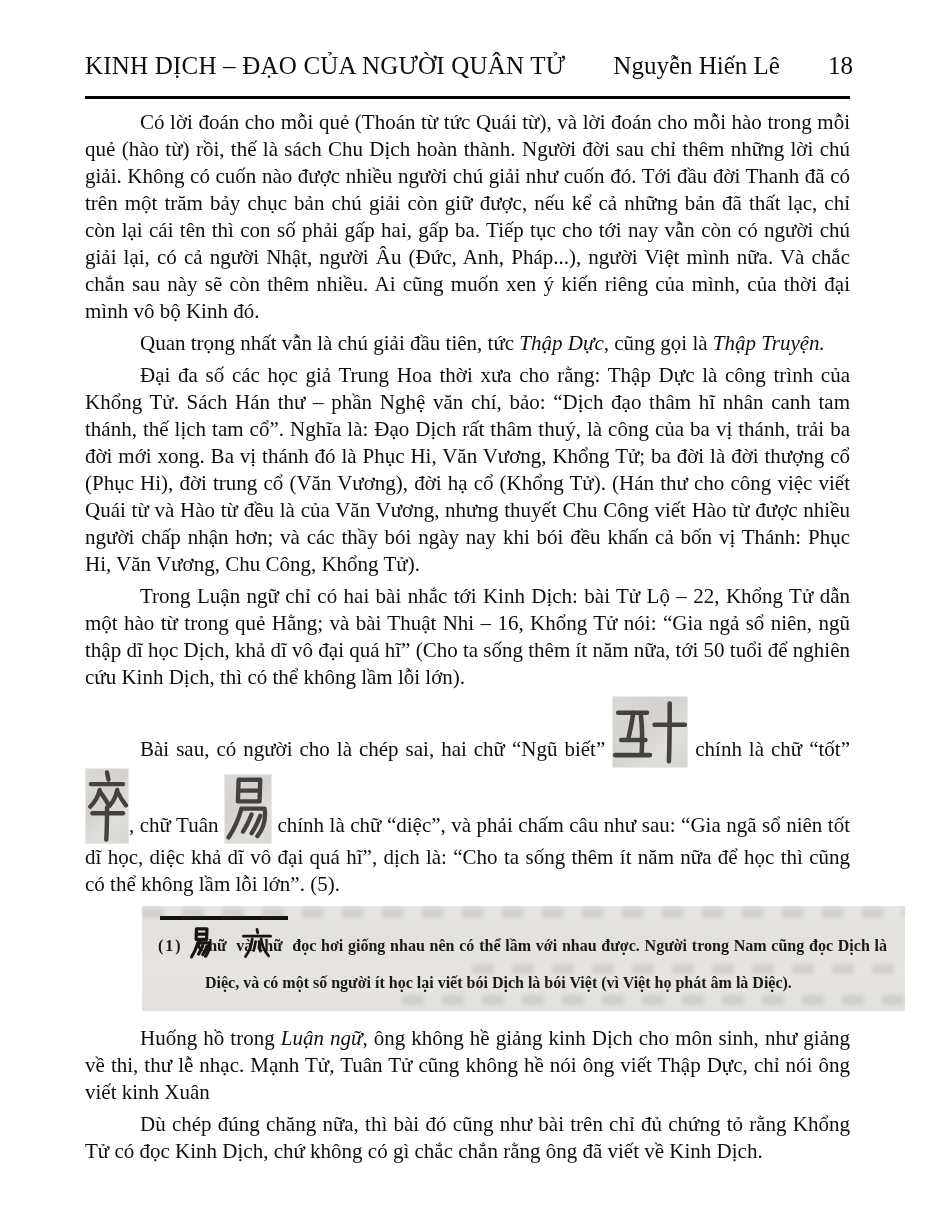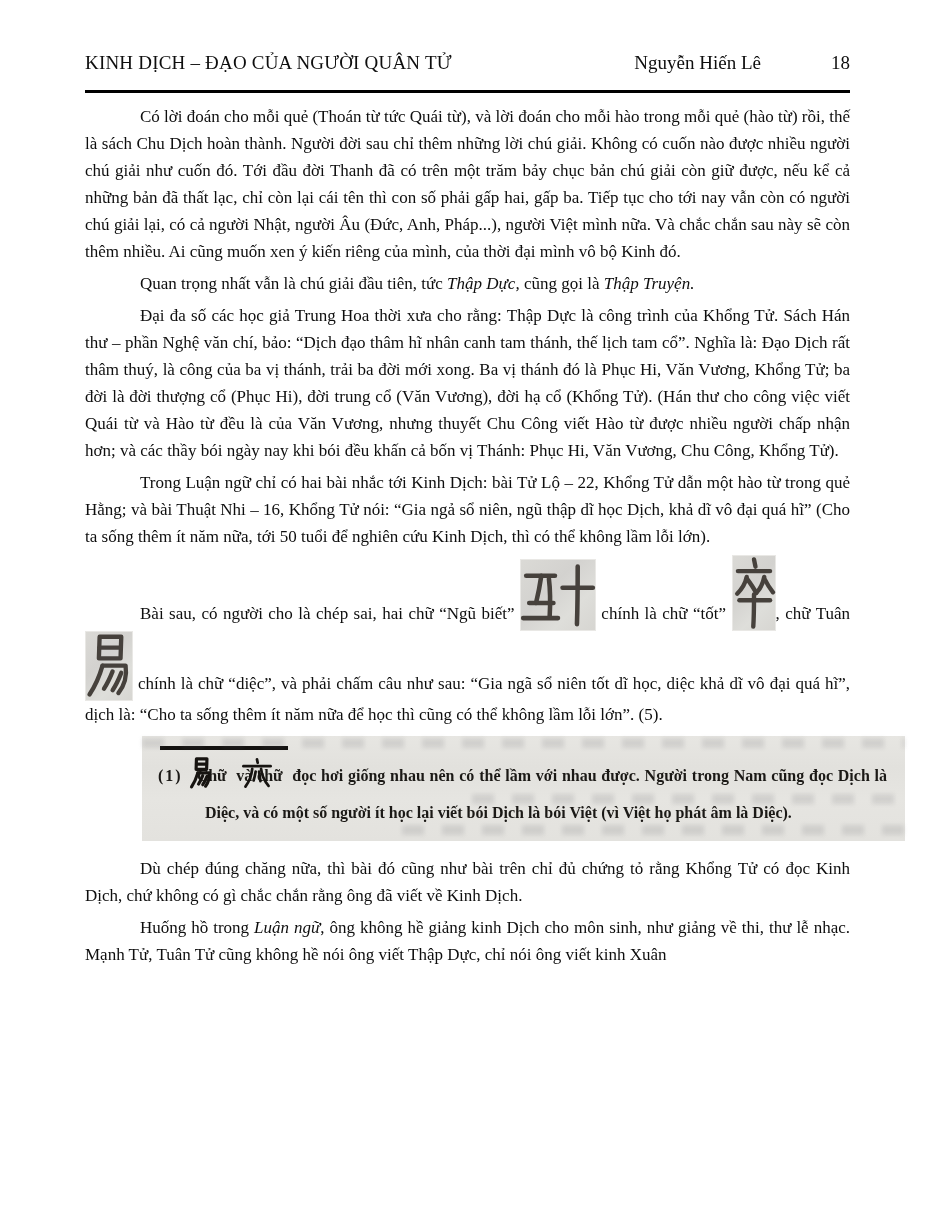--- a/index.html
+++ b/index.html
@@ -12,35 +12,36 @@
     overflow:hidden;
   }
   .page{
     padding:52px 85px 0 85px;
     width:765px;
   }
   
   .header{
     display:flex;
     align-items:baseline;
-    font-size:19px;
+    font-size:25px;
     white-space:nowrap;
+    gap:48px;
   }
   .header .title{flex:1 1 auto;letter-spacing:0.2px;}
-  .header .author{margin-right:70px;}
+  .header .author{}
   .header .pageno{}
   .rule{
     border:none;
     border-top:3px solid #000;
     margin:16px 0 10px 0;
   }
   
   .bodytext p{
     margin:0 0 5px 0;
-    font-size:17px;
+    font-size:21px;
     line-height:27px;
     text-align:justify;
     text-indent:55px;
   }
   em{}
   
   .hanzi-patch{
     display:inline-block;
     background:linear-gradient(135deg,#dbdad6 0%,#d3d2cf 40%,#dededa 70%,#d6d5d1 100%);
     vertical-align:-12px;
@@ -160,18 +161,18 @@
                 <path d="M50 4 L52 14"></path>
                 <path d="M10 24 H90"></path>
                 <path d="M36 32 C34 50 28 68 16 84"></path>
                 <path d="M62 32 C64 50 72 68 84 82"></path>
                 <path d="M46 40 C44 52 42 60 40 66"></path>
                 <path d="M56 40 C58 52 59 60 60 68"></path>
               </g>
             </svg></span><span> đọc hơi giống nhau nên có thể lầm với nhau được. Người trong Nam cũng đọc Dịch là Diệc, và có một số người ít học lại viết bói Dịch là bói Việt (vì Việt họ phát âm là Diệc).</span></div>
     </div>
 
+    <p><span>Huống hồ trong </span><em>Luận ngữ</em><span>, ông không hề giảng kinh Dịch cho môn sinh, như giảng về thi, thư lễ nhạc. Mạnh Tử, Tuân Tử cũng không hề nói ông viết Thập Dực, chỉ nói ông viết kinh Xuân</span></p>
+
     <p>Dù chép đúng chăng nữa, thì bài đó cũng như bài trên chỉ đủ chứng tỏ rằng Khổng Tử có đọc Kinh Dịch, chứ không có gì chắc chắn rằng ông đã viết về Kinh Dịch.</p>
-
-    <p><span>Huống hồ trong </span><em>Luận ngữ</em><span>, ông không hề giảng kinh Dịch cho môn sinh, như giảng về thi, thư lễ nhạc. Mạnh Tử, Tuân Tử cũng không hề nói ông viết Thập Dực, chỉ nói ông viết kinh Xuân</span></p>
 
   </div>
 </div>
 
 </body></html>

